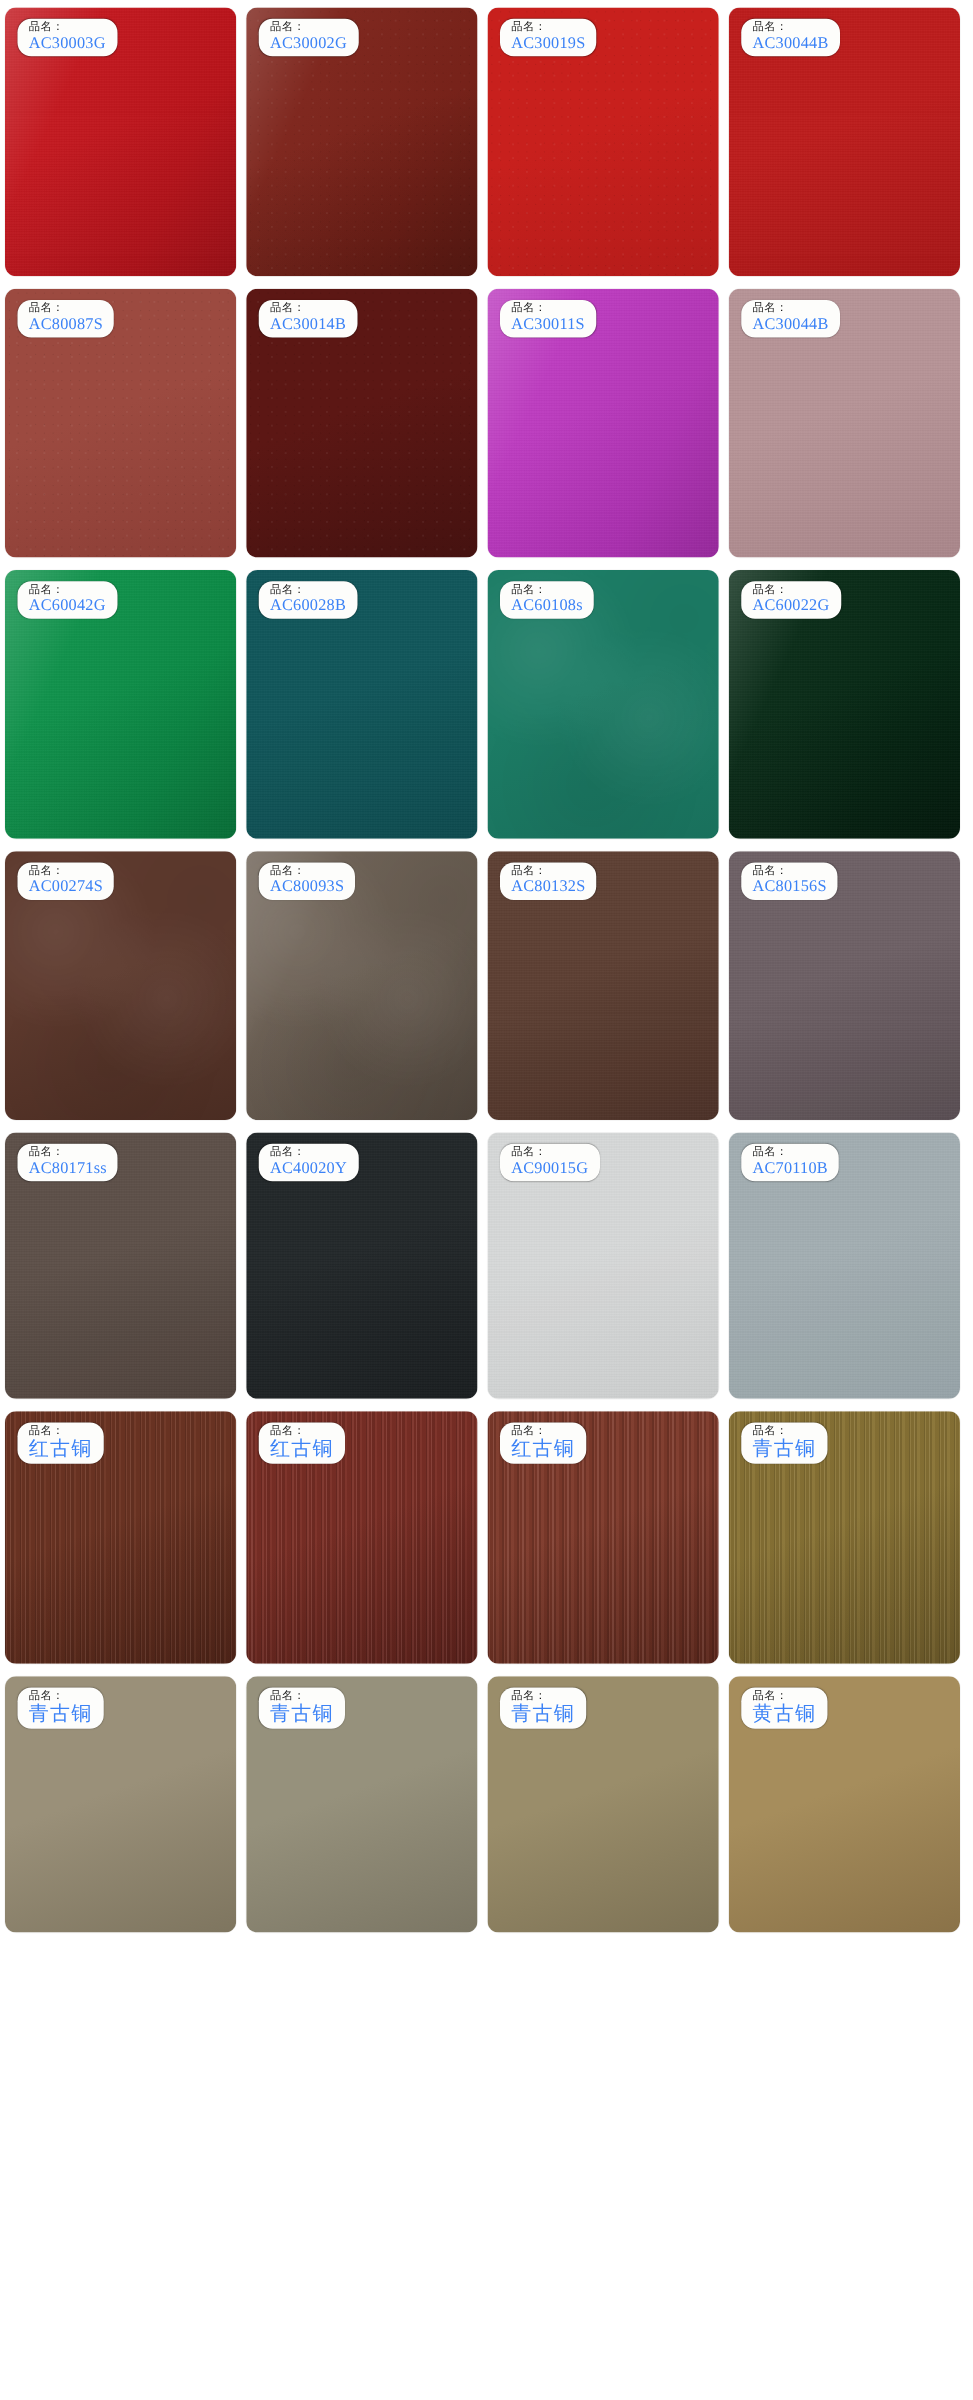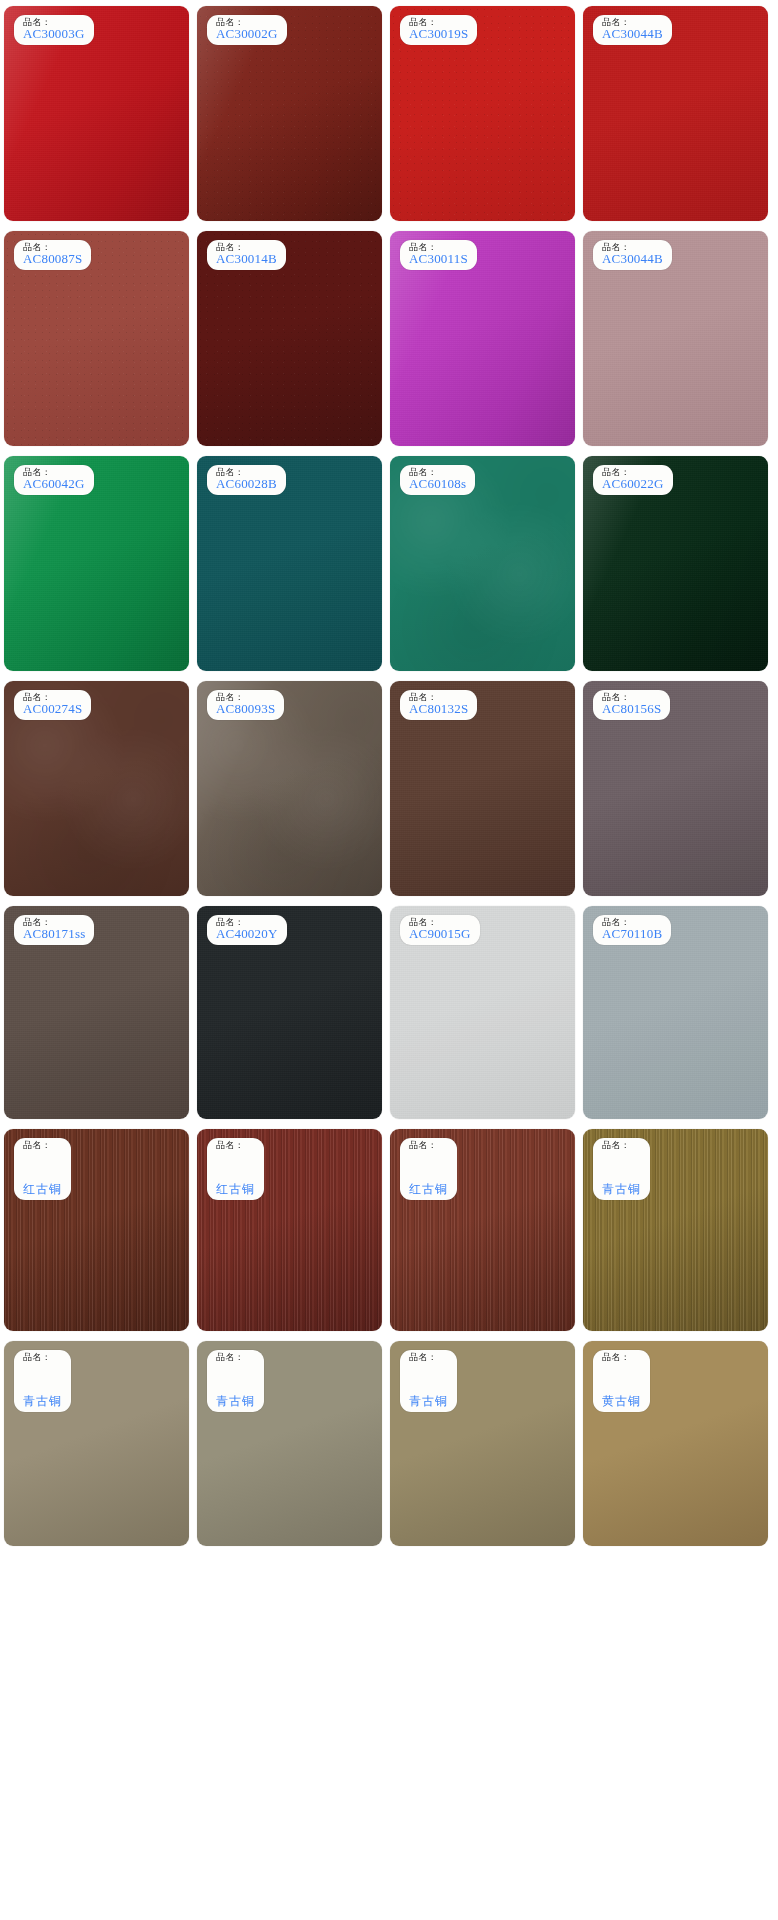--- a/index.html
+++ b/index.html
@@ -127,23 +127,22 @@
   .label-code{
     display:block;
     font-size:13px;
     color:#3b82f6;
     letter-spacing:.2px;
     white-space:nowrap;
     font-family:"Liberation Serif","DejaVu Serif",serif;
   }
   .label-cn .label-code{
     font-family:"DejaVu Sans","Liberation Sans",sans-serif;
-    font-size:12px;
+    font-size:16px;
     letter-spacing:1px;
-    margin-top:33px;
   }
 </style>
 </head>
 <body>
 
 <div id="catalog">
     <div class="swatch-row">
       <div class="swatch">
         <div class="swatch-surface grain gloss" style="background: linear-gradient(160deg, rgb(195, 21, 28) 0%, rgb(195, 21, 28) 45%, rgb(176, 18, 26) 100%);"></div>
         <div class="label">

